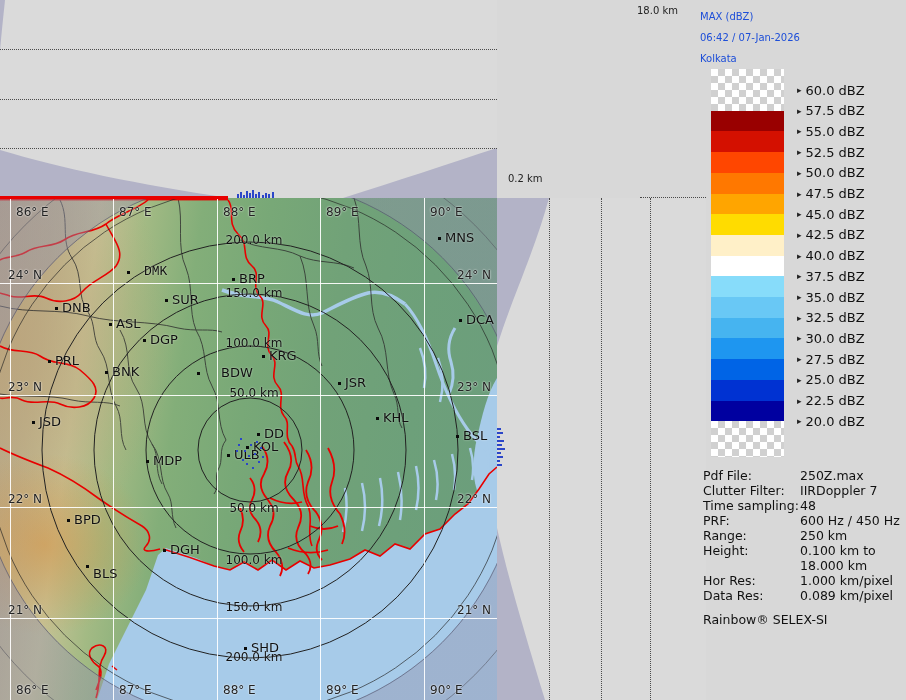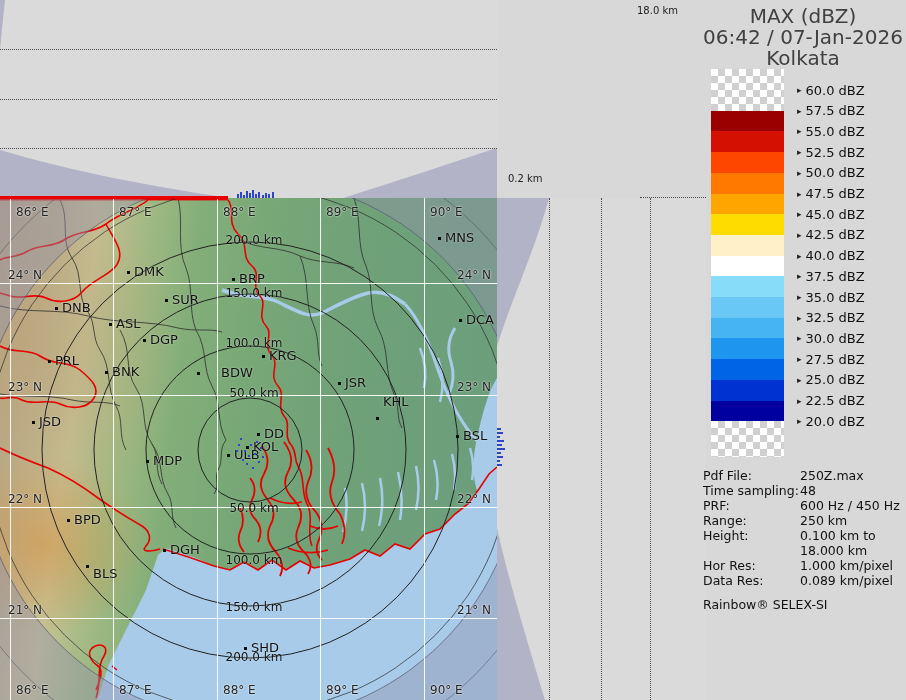--- a/index.html
+++ b/index.html
@@ -31,21 +31,21 @@
   .lat-line{left:0;width:497px;height:0;border-top:1px solid rgba(255,255,255,.92);}
   .geo-label{font-size:12px;color:#232323;white-space:nowrap;
     text-shadow:0 0 2px rgba(255,255,255,.75),0 0 2px rgba(255,255,255,.5);}
   .ring-label{width:80px;text-align:center;font-size:12px;color:#111;white-space:nowrap;
     text-shadow:0 0 2px rgba(255,255,255,.6);}
   .city{white-space:nowrap;font-size:13px;color:#101010;text-shadow:0 0 2px rgba(255,255,255,.55);}
   .city-dot{width:3px;height:3px;background:#0b0b0b;}
   .echo-dot{width:2px;height:2px;background:#2b46c8;}
   
   .legend{left:700px;top:0;width:206px;height:700px;}
-  .legend-title{left:0;top:6px;width:100%;text-align:center;font-size:20px;line-height:21px;color:#404040;}
+  .legend-title{left:0;top:6px;width:100%;font-size:10px;line-height:21px;color:#1d4ed8;}
   .scale{left:11px;top:69px;width:190px;height:392px;}
   .swatch{left:0;width:73px;}
   .checker{background-color:#fff;background-image:
       linear-gradient(45deg,#d0d0d0 26%,transparent 26% 74%,#d0d0d0 74%),
       linear-gradient(45deg,#d0d0d0 26%,transparent 26% 74%,#d0d0d0 74%);
     background-size:14px 14px;background-position:0 0,7px 7px;}
   .scale-row{left:86px;height:18px;display:flex;align-items:center;font-size:13px;color:#111;white-space:nowrap;}
   .scale-arrow{font-size:9px;margin-right:4px;color:#222;}
   .info{left:3px;top:468px;width:203px;font-size:12.5px;color:#111;}
   .info-row{height:15px;line-height:15px;white-space:nowrap;}
@@ -208,21 +208,21 @@
         <div class="abs geo-label" style="left: 457px; top: 405px;">21° N</div>
         <div class="abs ring-label" style="left: 214px; top: 35px;">200.0 km</div>
         <div class="abs ring-label" style="left: 214px; top: 88px;">150.0 km</div>
         <div class="abs ring-label" style="left: 214px; top: 138px;">100.0 km</div>
         <div class="abs ring-label" style="left: 214px; top: 188px;">50.0 km</div>
         <div class="abs ring-label" style="left: 214px; top: 303px;">50.0 km</div>
         <div class="abs ring-label" style="left: 214px; top: 355px;">100.0 km</div>
         <div class="abs ring-label" style="left: 214px; top: 402px;">150.0 km</div>
         <div class="abs ring-label" style="left: 214px; top: 452px;">200.0 km</div>
         <div class="abs city-dot" style="left: 127px; top: 73px;"></div>
-        <div class="abs city" style="left: 134px; top: 66px;">DMK</div>
+        <div class="abs city" style="left: 144px; top: 66px; font-family: Liberation Mono, monospace;">DMK</div>
         <div class="abs city-dot" style="left: 232px; top: 80px;"></div>
         <div class="abs city" style="left: 239px; top: 73px;">BRP</div>
         <div class="abs city-dot" style="left: 165px; top: 101px;"></div>
         <div class="abs city" style="left: 172px; top: 94px;">SUR</div>
         <div class="abs city-dot" style="left: 55px; top: 109px;"></div>
         <div class="abs city" style="left: 62px; top: 102px;">DNB</div>
         <div class="abs city-dot" style="left: 109px; top: 125px;"></div>
         <div class="abs city" style="left: 116px; top: 118px;">ASL</div>
         <div class="abs city-dot" style="left: 143px; top: 141px;"></div>
         <div class="abs city" style="left: 150px; top: 134px;">DGP</div>
@@ -230,21 +230,21 @@
         <div class="abs city" style="left: 269px; top: 150px;">KRG</div>
         <div class="abs city-dot" style="left: 48px; top: 162px;"></div>
         <div class="abs city" style="left: 55px; top: 155px;">PRL</div>
         <div class="abs city-dot" style="left: 105px; top: 173px;"></div>
         <div class="abs city" style="left: 112px; top: 166px;">BNK</div>
         <div class="abs city-dot" style="left: 197px; top: 174px;"></div>
         <div class="abs city" style="left: 221px; top: 167px;">BDW</div>
         <div class="abs city-dot" style="left: 338px; top: 184px;"></div>
         <div class="abs city" style="left: 345px; top: 177px;">JSR</div>
         <div class="abs city-dot" style="left: 376px; top: 219px;"></div>
-        <div class="abs city" style="left: 383px; top: 196px;">KHL</div>
+        <div class="abs city" style="left: 383px; top: 212px;">KHL</div>
         <div class="abs city-dot" style="left: 459px; top: 121px;"></div>
         <div class="abs city" style="left: 466px; top: 114px;">DCA</div>
         <div class="abs city-dot" style="left: 438px; top: 39px;"></div>
         <div class="abs city" style="left: 445px; top: 32px;">MNS</div>
         <div class="abs city-dot" style="left: 456px; top: 237px;"></div>
         <div class="abs city" style="left: 463px; top: 230px;">BSL</div>
         <div class="abs city-dot" style="left: 32px; top: 223px;"></div>
         <div class="abs city" style="left: 39px; top: 216px;">JSD</div>
         <div class="abs city-dot" style="left: 257px; top: 235px;"></div>
         <div class="abs city" style="left: 264px; top: 228px;">DD</div>
@@ -372,20 +372,21 @@
           <span>22.5 dBZ</span>
         </div>
         <div class="abs scale-row" style="top: 343.2px;">
           <span class="scale-arrow">▸</span>
           <span>20.0 dBZ</span>
         </div>
       </div>
     <div class="abs info">
       <div id="info-rows">
           <div class="info-row"><span class="info-label">Pdf File:</span><span>250Z.max</span></div>
+          <div class="info-row"><span class="info-label">Clutter Filter:</span><span>IIRDoppler 7</span></div>
           <div class="info-row"><span class="info-label">Time sampling:</span><span>48</span></div>
           <div class="info-row"><span class="info-label">PRF:</span><span>600 Hz / 450 Hz</span></div>
           <div class="info-row"><span class="info-label">Range:</span><span>250 km</span></div>
           <div class="info-row"><span class="info-label">Height:</span><span>0.100 km to</span></div>
           <div class="info-row"><span class="info-label"></span><span>18.000 km</span></div>
           <div class="info-row"><span class="info-label">Hor Res:</span><span>1.000 km/pixel</span></div>
           <div class="info-row"><span class="info-label">Data Res:</span><span>0.089 km/pixel</span></div>
         </div>
       <div class="info-footer">Rainbow® SELEX-SI</div>
     </div>

